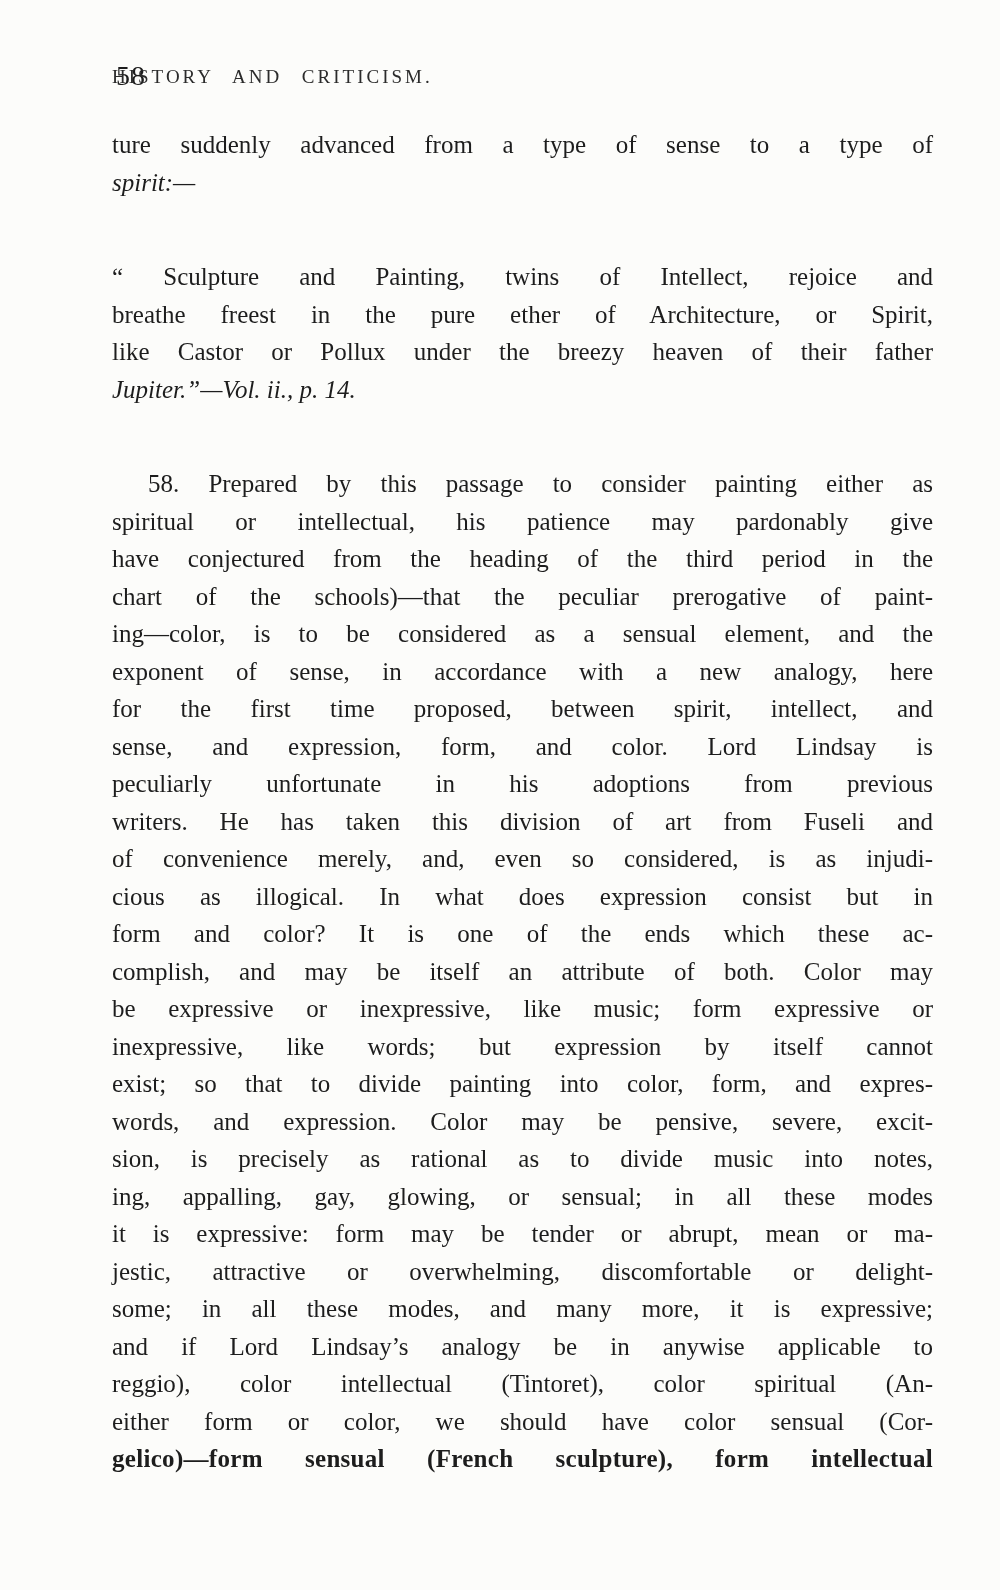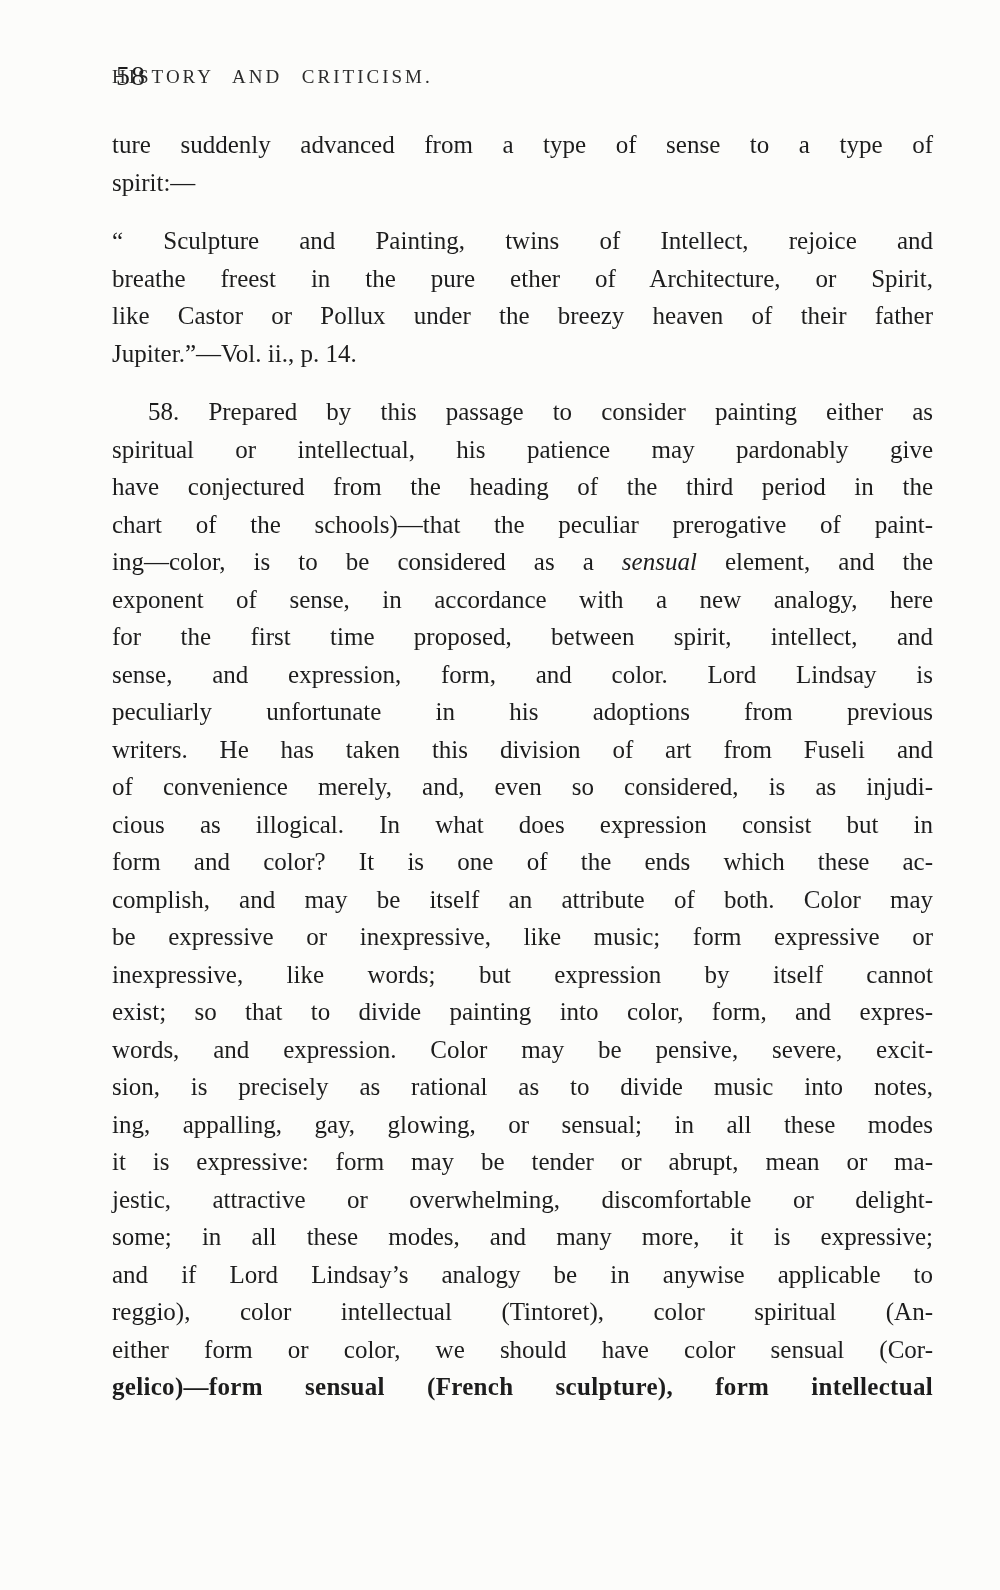--- a/index.html
+++ b/index.html
@@ -40,33 +40,34 @@
     letter-spacing: 3px;
     word-spacing: 12px;
     color: #2b2b2b;
   }
   .body {
     margin-top: 30px;
     font-size: 25px;
     line-height: 37.5px;
   }
   .paragraph { margin: 0; }
-  .paragraph + .paragraph { margin-top: 21px; }
+  .paragraph + .paragraph { margin-top: 57px; }
   .line {
     text-align: justify;
     text-align-last: justify;
     white-space: normal;
   }
   .line.lastline {
     text-align-last: left;
+    font-style: italic;
   }
   .line.indent {
     text-indent: 36px;
   }
-  .it { font-style: italic; }
+  .it { }
   .bd {
     font-weight: bold;
     letter-spacing: 0.3px;
   }
 </style>
 </head>
 <body>
 
 <div class="page">
   <div class="header">

